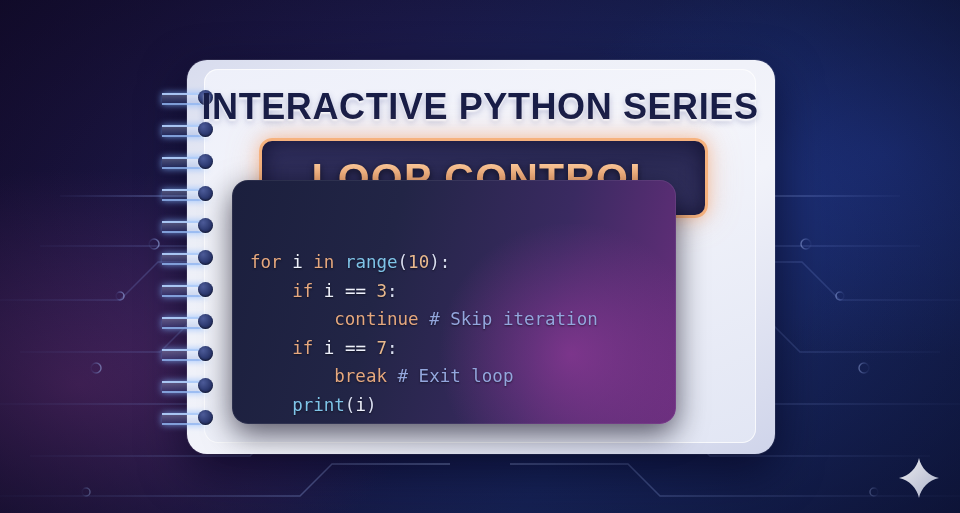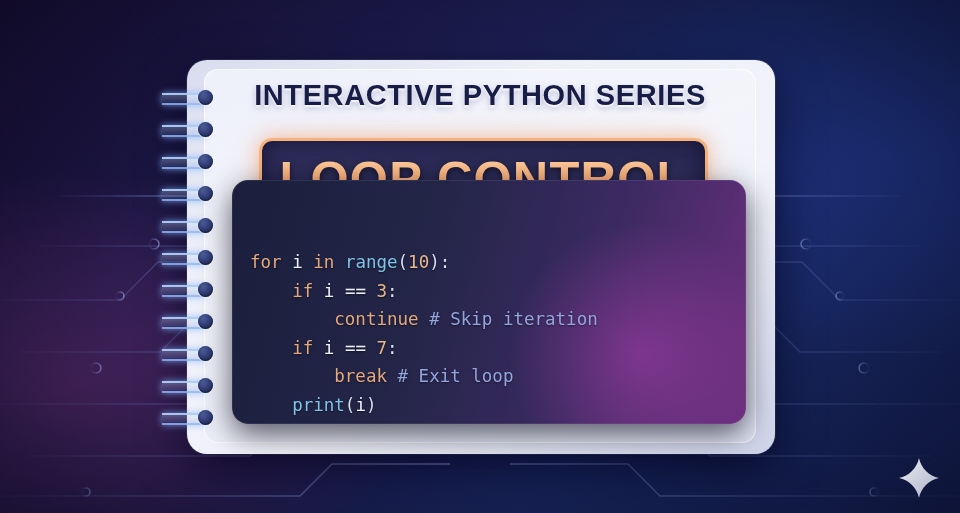--- a/index.html
+++ b/index.html
@@ -49,48 +49,48 @@
     box-shadow:0 0 7px rgba(130,180,255,.75);
   }
   .ring .hole{
     position:absolute;left:36px;top:0;width:15px;height:15px;border-radius:50%;
     background:radial-gradient(circle at 35% 30%, #4d5c9a 0%, #2d3a72 55%, #1b2350 100%);
     box-shadow:0 1px 2px rgba(255,255,255,.55), inset 0 -1px 2px rgba(0,0,0,.5);
   }
 
   
   .series-title{
-    position:absolute;left:0;right:0;top:79px;text-align:center;
-    font-size:29px;font-weight:bold;letter-spacing:.6px;
+    position:absolute;left:0;right:0;top:86px;text-align:center;
+    font-size:36px;font-weight:bold;letter-spacing:.6px;
     color:#181d47;
     text-shadow:0 2px 2px rgba(255,255,255,.85), 0 3px 6px rgba(60,70,140,.35);
     font-family:"Liberation Sans", sans-serif;
   }
 
   .badge{
     position:absolute;left:259px;top:138px;width:443px;height:74px;
     border-radius:13px;
     border:3px solid #f6b27e;
     background:linear-gradient(175deg,#31305e 0%, #2b2a55 45%, #353463 100%);
     box-shadow:0 0 16px rgba(246,160,110,.55), 0 0 34px rgba(246,160,110,.28),
                inset 0 0 22px rgba(10,8,35,.75);
     display:flex;align-items:center;justify-content:center;
   }
   .badge-text{
-    font-size:49px;font-weight:bold;letter-spacing:1.2px;line-height:1;
+    font-size:41px;font-weight:bold;letter-spacing:1.2px;line-height:1;
     background:linear-gradient(180deg,#ffd4a8 0%, #fbb27c 45%, #f49a62 100%);
     -webkit-background-clip:text;background-clip:text;color:transparent;
     -webkit-text-fill-color:transparent;
     filter:drop-shadow(0 2px 3px rgba(0,0,0,.55));
     font-family:"Liberation Sans", sans-serif;
   }
 
   
   .code-panel{
-    position:absolute;left:232px;top:180px;width:514px;height:244px;
+    position:absolute;left:232px;top:180px;width:444px;height:244px;
     border-radius:16px;
     background:linear-gradient(105deg,#1b1f3d 0%, #222546 34%, #3a2a61 68%, #6b2f7e 100%);
     box-shadow:0 10px 30px rgba(4,2,20,.65), inset 0 0 0 1px rgba(255,255,255,.07);
     overflow:hidden;
   }
   .code-panel .glow{
     position:absolute;right:-40px;bottom:-60px;width:290px;height:260px;
     background:radial-gradient(circle, rgba(168,62,168,.55) 0%, rgba(120,40,140,0) 68%);
   }
   .code{

